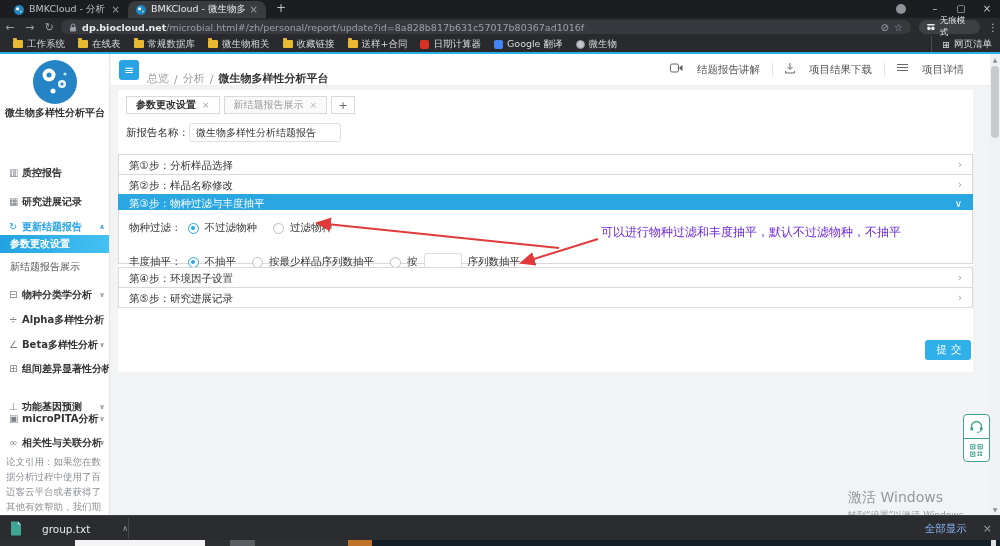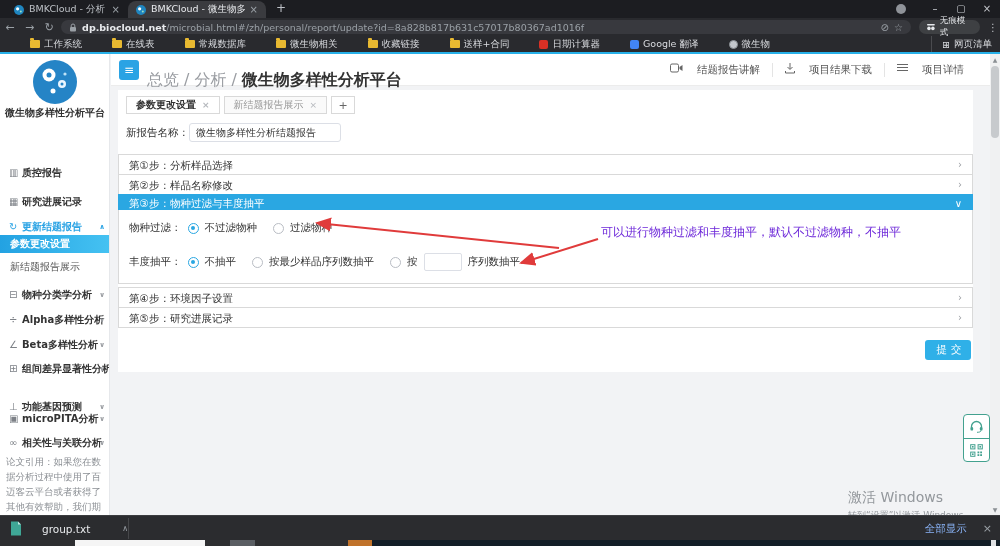--- a/index.html
+++ b/index.html
@@ -23,21 +23,21 @@
   .navbtn { color:#9aa0a6; font-size:11px; width:20px; text-align:center; }
   .omnibox { margin-left:2px; width:862px; height:14px; background:#38393e; border-radius:7px; display:flex; align-items:center; padding:0 8px; gap:5px; }
   .urltxt { font-size:9.5px; white-space:nowrap; overflow:hidden; flex:1; }
   .urltxt .dom { color:#e8eaed; font-weight:bold; }
   .urltxt .path { color:#9aa0a6; }
   .obicon { color:#9aa0a6; font-size:10px; }
   .incog-badge { margin-left:8px; height:14px; background:#3e4043; border-radius:7px; display:flex; align-items:center; gap:4px; padding:0 7px; color:#e8eaed; font-size:8.5px; }
   .dots { color:#bdc1c6; font-size:10px; margin-left:6px; width:14px; text-align:center; }
 
   .bookbar { left:0; top:36px; width:1000px; height:16px; background:#292a2e; display:flex; align-items:center; font-size:9.5px; color:#dadce0; }
-  .bm { display:flex; align-items:center; gap:4px; margin-left:30px; white-space:nowrap; }
+  .bm { display:flex; align-items:center; gap:4px; margin-left:13px; white-space:nowrap; }
   .fold { width:10px; height:8px; background:#e8b931; border-radius:1px; position:relative; }
   .fold::before { content:""; position:absolute; left:0; top:-2px; width:4px; height:2px; background:#e8b931; border-radius:1px 1px 0 0; }
   .sq { width:9px; height:9px; border-radius:2px; }
   .sq.red { background:#d93025; }
   .sq.blue { background:#4285f4; }
   .globe { width:9px; height:9px; border-radius:50%; background:#c3c7cc; border:1px solid #8a8f94; }
   .rlist { position:absolute; right:8px; top:0; height:16px; display:flex; align-items:center; gap:4px; color:#dadce0; border-left:1px solid #4a4b4f; padding-left:10px; }
 
   .bluebar { left:0; top:52px; width:1000px; height:2px; background:#27b0e8; }
 
@@ -49,42 +49,42 @@
   .sb-item .ico { display:inline-block; width:13px; color:#7d8187; font-weight:400; font-size:10px; }
   .sb-item .arr { position:absolute; right:5px; top:0; color:#9a9da2; font-size:7px; }
   .sb-item.blue, .sb-item.blue .ico, .sb-item.blue .arr { color:#2aa3e4; }
   .sb-sub { position:absolute; left:0; width:110px; height:18px; line-height:18px; font-size:10px; color:#555; padding-left:10px; white-space:nowrap; }
   .sb-sub.active { background:linear-gradient(90deg,#23a2e2,#45c2f2); color:#fff; font-weight:600; }
   .citation { position:absolute; left:6px; top:400px; width:99px; font-size:9.5px; color:#8b8f94; line-height:15px; }
 
   
   .pgheader { left:111px; top:54px; width:879px; height:32px; background:#fff; border-bottom:1px solid #ececec; }
   .hamb { position:absolute; left:8px; top:6px; width:20px; height:20px; background:#2aa3e4; border-radius:3px; color:#fff; text-align:center; line-height:20px; font-size:12px; }
-  .crumbs { position:absolute; left:36px; top:16px; height:32px; display:flex; align-items:flex-start; gap:5px; font-size:16px; color:#9a9da2; }
+  .crumbs { position:absolute; left:36px; top:0; height:32px; display:flex; align-items:flex-end; gap:5px; font-size:11px; color:#9a9da2; }
   .crumbs .last { color:#333; font-weight:600; }
   .hactions { position:absolute; right:14px; top:0; height:32px; display:flex; align-items:center; font-size:10.5px; color:#555; }
   .hact { display:flex; align-items:flex-start; gap:14px; padding:0 12px; }
   .hact + .hact { border-left:1px solid #e4e4e4; }
 
   
   .card { left:118px; top:90px; width:855px; height:282px; background:#fff; }
   .mtabs { position:absolute; left:8px; top:6px; display:flex; align-items:flex-end; gap:4px; }
   .mtab { height:18px; display:flex; align-items:center; gap:6px; padding:0 9px; font-size:10px; border:1px solid #d9d9d9; background:#fafafa; color:#999; }
   .mtab.active { background:#fff; color:#333; font-weight:600; }
   .mtab .mx { color:#b5b8bd; font-size:9px; }
   .addtab { width:24px; height:18px; border:1px solid #d9d9d9; background:#fff; color:#666; text-align:center; line-height:17px; font-size:11px; }
   .formrow { position:absolute; left:8px; top:33px; display:flex; align-items:center; gap:0; font-size:10.5px; color:#333; }
   .rinput { width:152px; height:19px; border:1px solid #dcdfe6; border-radius:3px; font-size:10px; color:#333; padding:0 6px; font-family:inherit; }
 
   .acc { position:absolute; left:0; top:65px; width:855px; }
   .step { position:relative; height:21px; line-height:20px; border:1px solid #d9d9d9; margin-top:-1px; background:#fff; font-size:10.5px; color:#333; padding-left:10px; }
   .step .chev { position:absolute; right:10px; top:0; color:#9a9da2; font-size:10px; }
   .step.hdr-active { height:17px; line-height:17px; background:#2aa7e2; border-color:#2aa7e2; color:#fff; }
   .step.hdr-active .chev { color:#fff; }
-  .panel { position:relative; height:74px; border:1px solid #d9d9d9; border-top:none; background:#fff; margin-top:-1px; }
+  .panel { position:relative; height:54px; border:1px solid #d9d9d9; border-top:none; background:#fff; margin-top:-1px; }
   .prow { position:absolute; left:10px; display:flex; align-items:center; gap:6px; font-size:10.5px; color:#333; white-space:nowrap; }
   .radio { width:11px; height:11px; border-radius:50%; border:1px solid #b9bdc4; background:#fff; display:inline-block; position:relative; flex:0 0 auto; }
   .radio.sel { border-color:#2aa7e2; }
   .radio.sel::after { content:""; position:absolute; left:2.5px; top:2.5px; width:4px; height:4px; border-radius:50%; background:#2aa7e2; }
   .ninput { width:38px; height:18px; border:1px solid #dcdfe6; border-radius:2px; }
   .annot { position:absolute; left:482px; top:14px; font-size:12px; color:#6d28d9; white-space:nowrap; }
   .panel-arrows { position:absolute; left:0; top:0; pointer-events:none; }
   .gap4 { height:4px; }
   .submit { position:absolute; right:2px; top:250px; width:46px; height:20px; background:#2fb0e8; border:none; border-radius:3px; color:#fff; font-size:10.5px; letter-spacing:4px; padding-left:6px; font-family:inherit; }
 

